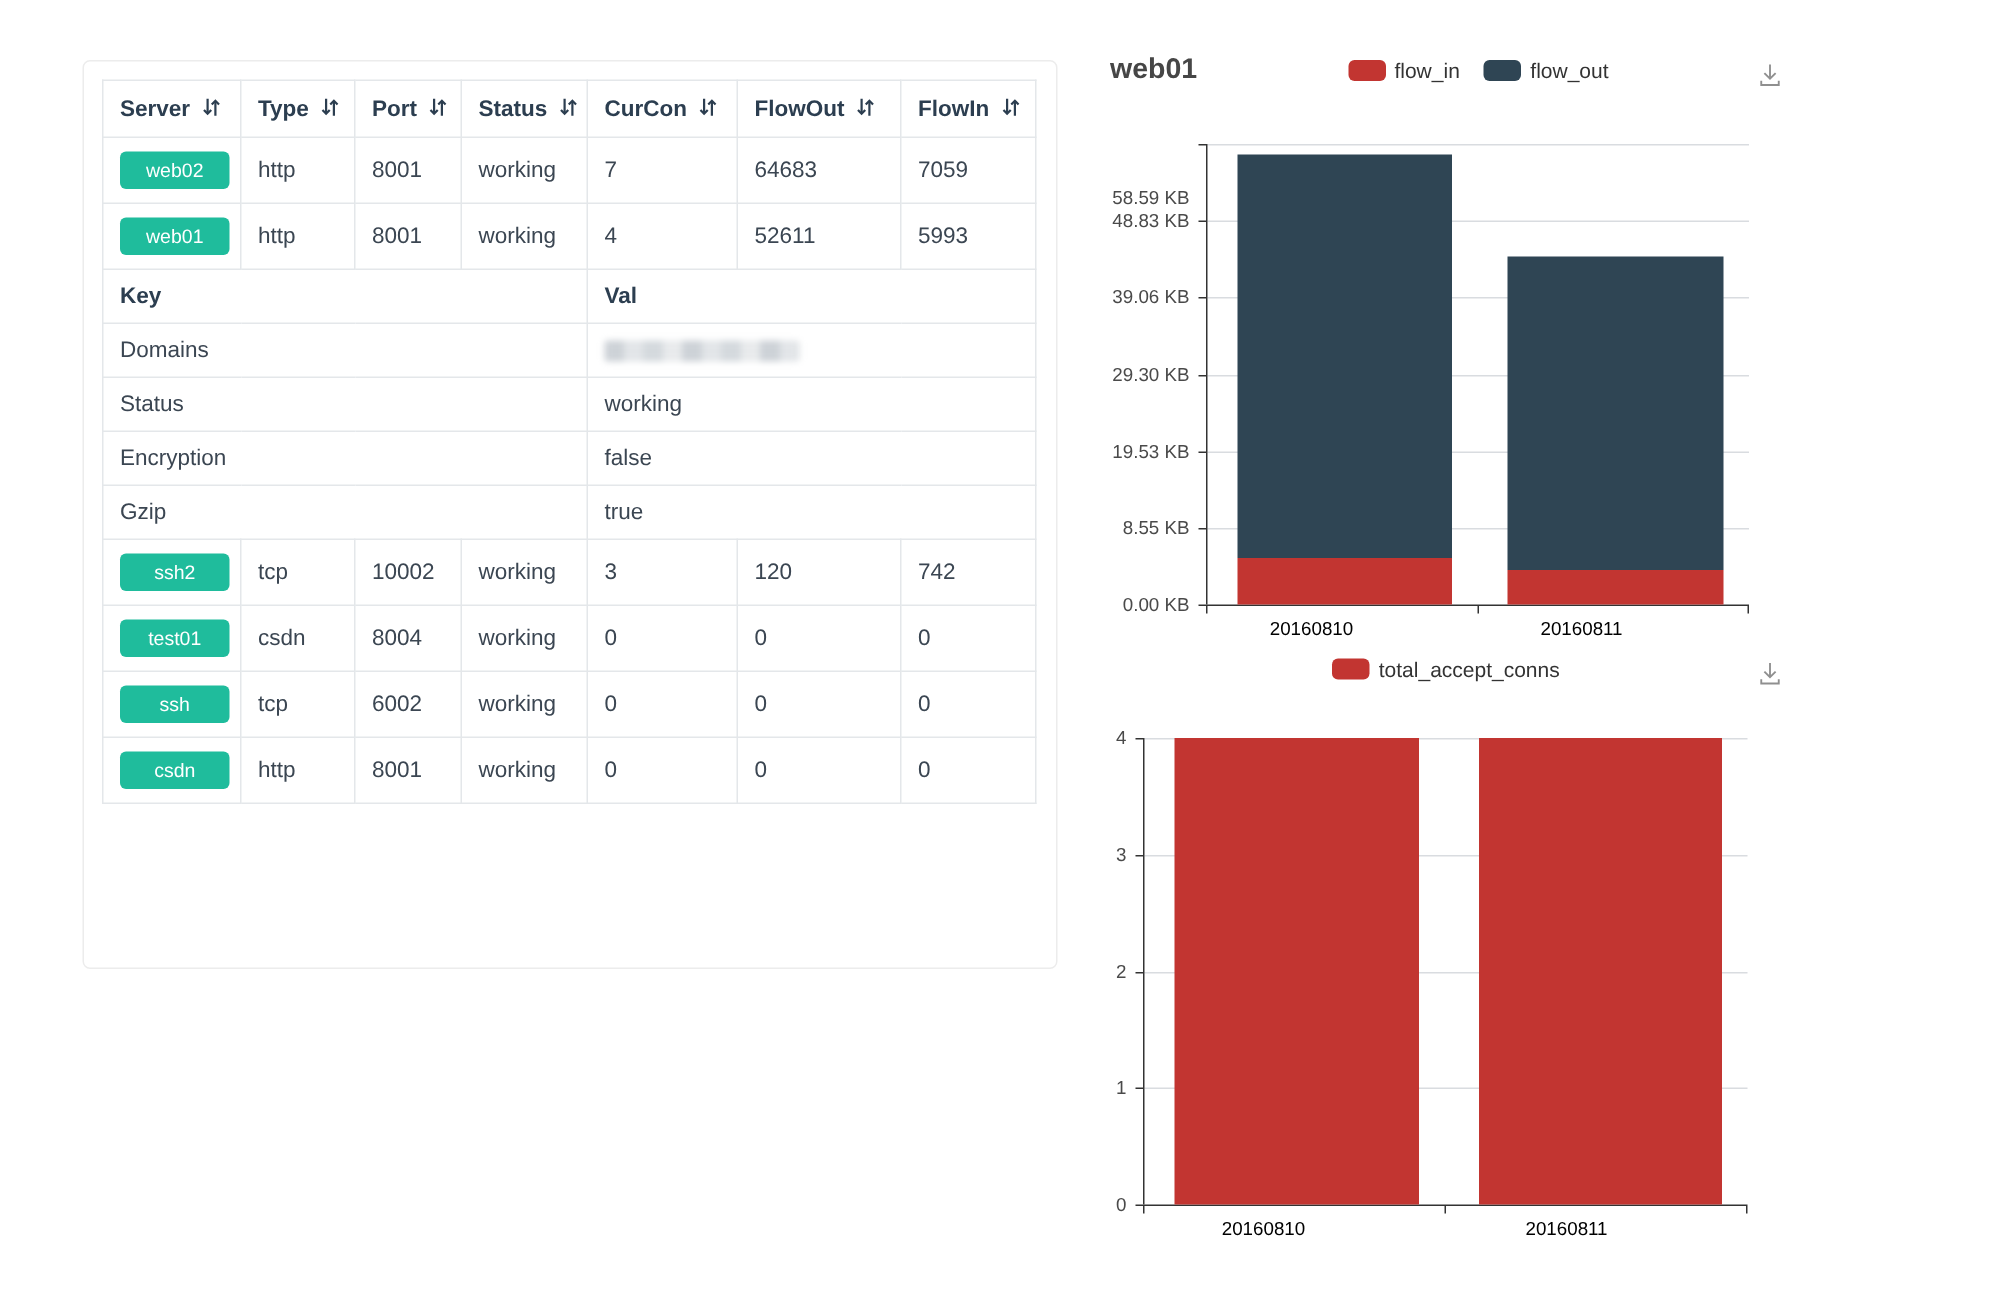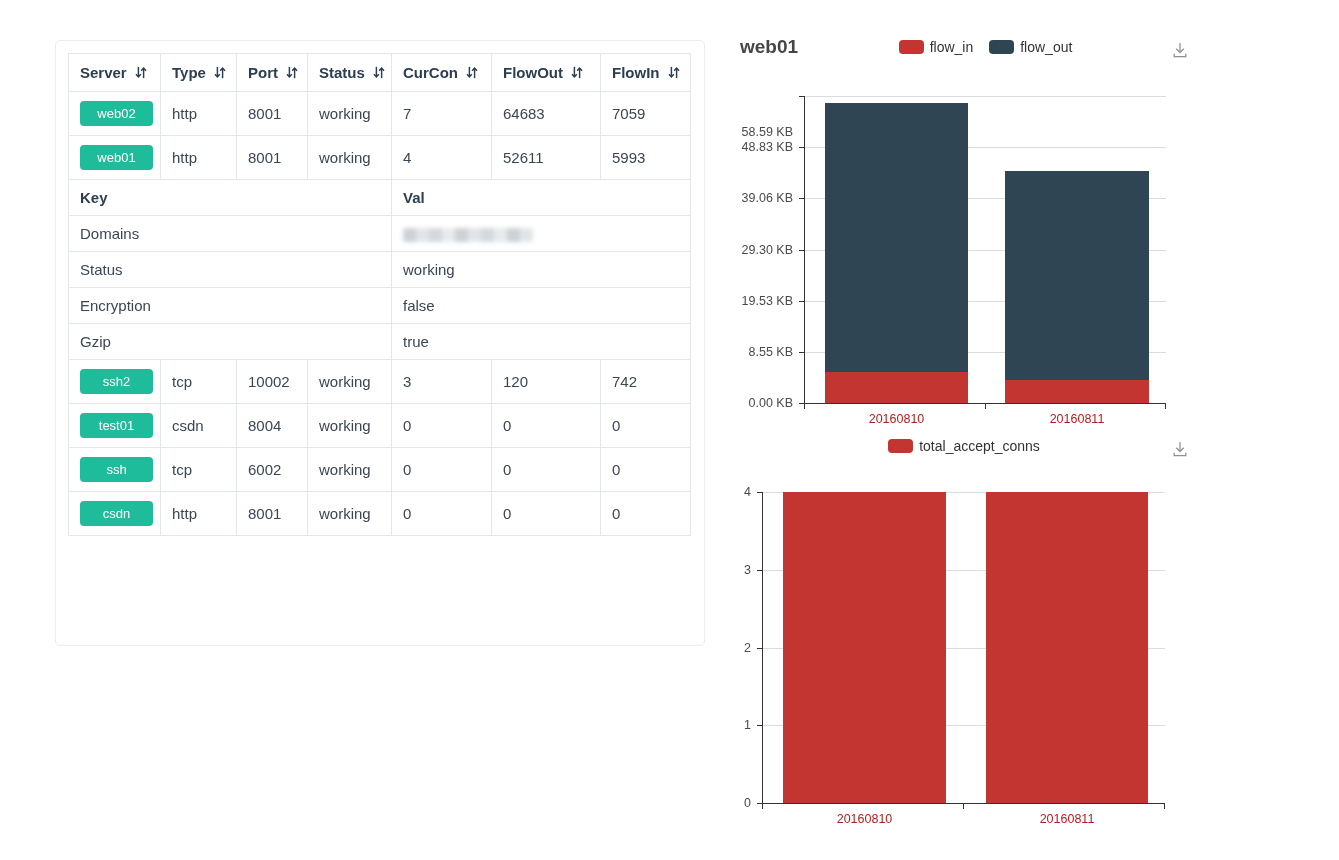--- a/index.html
+++ b/index.html
@@ -47,21 +47,21 @@
   .legend .swatch { width: 25px; height: 14px; border-radius: 4px; }
   .legend .lbl { font-size: 14px; color: #333; }
   .dl-btn { position: absolute; width: 20px; height: 20px; cursor: pointer; }
   .plot { position: absolute; }
   .gridline { position: absolute; left: 0; right: 0; height: 1px; background: #d9dce0; }
   .axis-y { position: absolute; left: -1px; top: 0; bottom: 0; width: 1px; background: #333; }
   .axis-x { position: absolute; left: -1px; right: 0; bottom: -1px; height: 1px; background: #333; }
   .ytick { position: absolute; width: 5px; height: 1px; background: #333; }
   .xtick { position: absolute; width: 1px; height: 5px; background: #333; }
   .ylab { position: absolute; text-align: right; font-size: 12.5px; color: #4a4a4a; }
-  .xlab { position: absolute; text-align: center; font-size: 12.5px; color: #b91c1c; }
+  .xlab { position: absolute; text-align: left; font-size: 12.5px; color: #000000; }
   .bar-seg { position: absolute; }
 </style>
 </head>
 <body>
 
 <div class="card">
   <table class="server-table">
     <colgroup>
       <col style="width:92px">
         <col style="width:76px">

